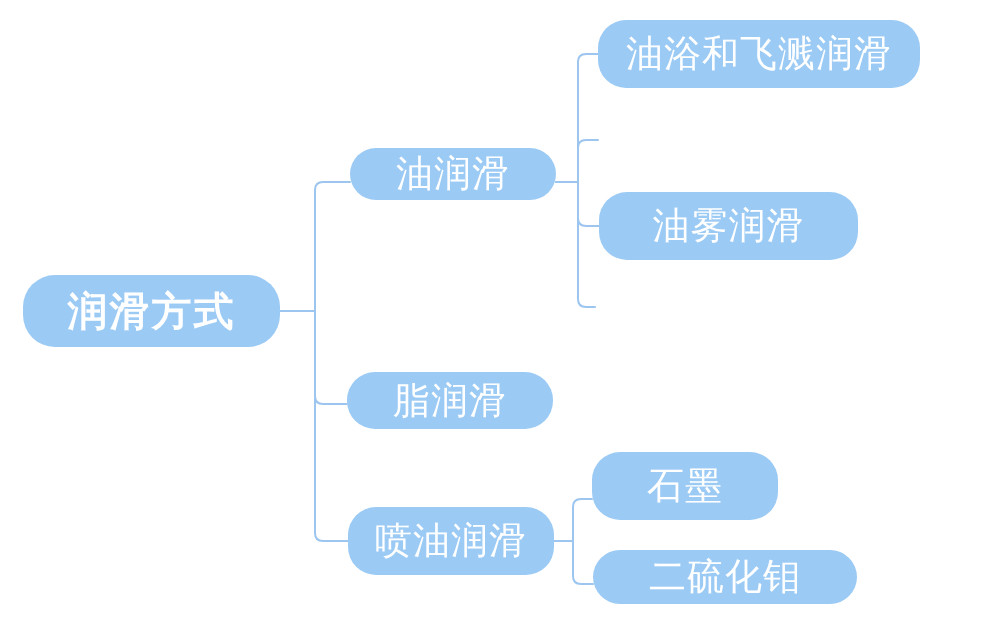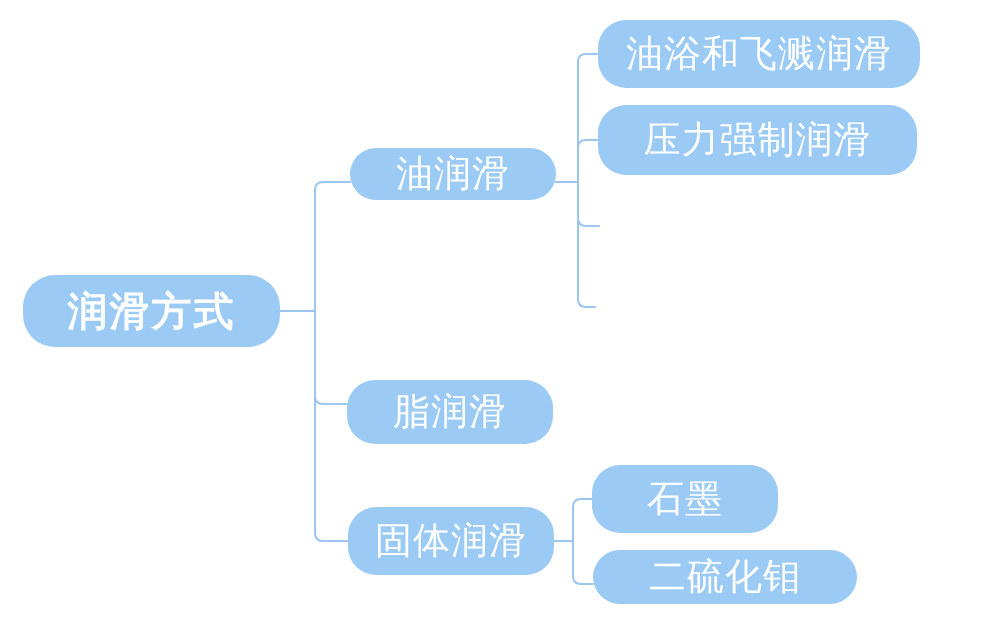--- a/index.html
+++ b/index.html
@@ -67,27 +67,27 @@
 
     <path d="M 554 541 H 573 V 507 Q 573 499 581 499 H 592"></path>
 
     <path d="M 554 541 H 573 V 576 Q 573 584 581 584 H 593"></path>
   </svg>
 
   <div class="node root" style="left:23px;top:275px;width:257px;height:72px">润滑方式</div>
 
   <div class="node" style="left:350px;top:148px;width:206px;height:52px">油润滑</div>
 
-  <div class="node" style="left:347px;top:380px;width:206px;height:64px">脂润滑</div>
+  <div class="node" style="left:347px;top:372px;width:206px;height:57px">脂润滑</div>
 
-  <div class="node" style="left:348px;top:507px;width:206px;height:68px">固体润滑</div>
+  <div class="node" style="left:348px;top:507px;width:206px;height:68px">喷油润滑</div>
 
   <div class="node" style="left:598px;top:20px;width:322px;height:68px">油浴和飞溅润滑</div>
 
-  <div class="node" style="left:598px;top:105px;width:319px;height:70px">压力强制润滑</div>
+
+  <div class="node" style="left:599px;top:192px;width:259px;height:68px">油雾润滑</div>
 
 
-
-  <div class="node" style="left:592px;top:465px;width:186px;height:68px">石墨</div>
+  <div class="node" style="left:592px;top:452px;width:186px;height:68px">石墨</div>
 
   <div class="node" style="left:593px;top:550px;width:264px;height:54px">二硫化钼</div>
 
 </div>
 
 </body></html>

